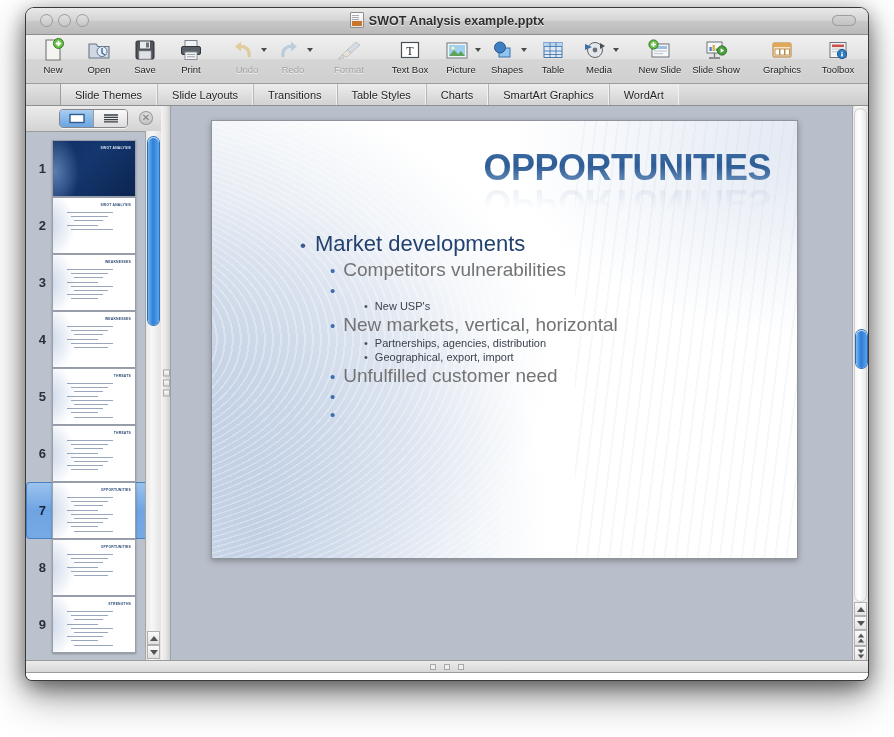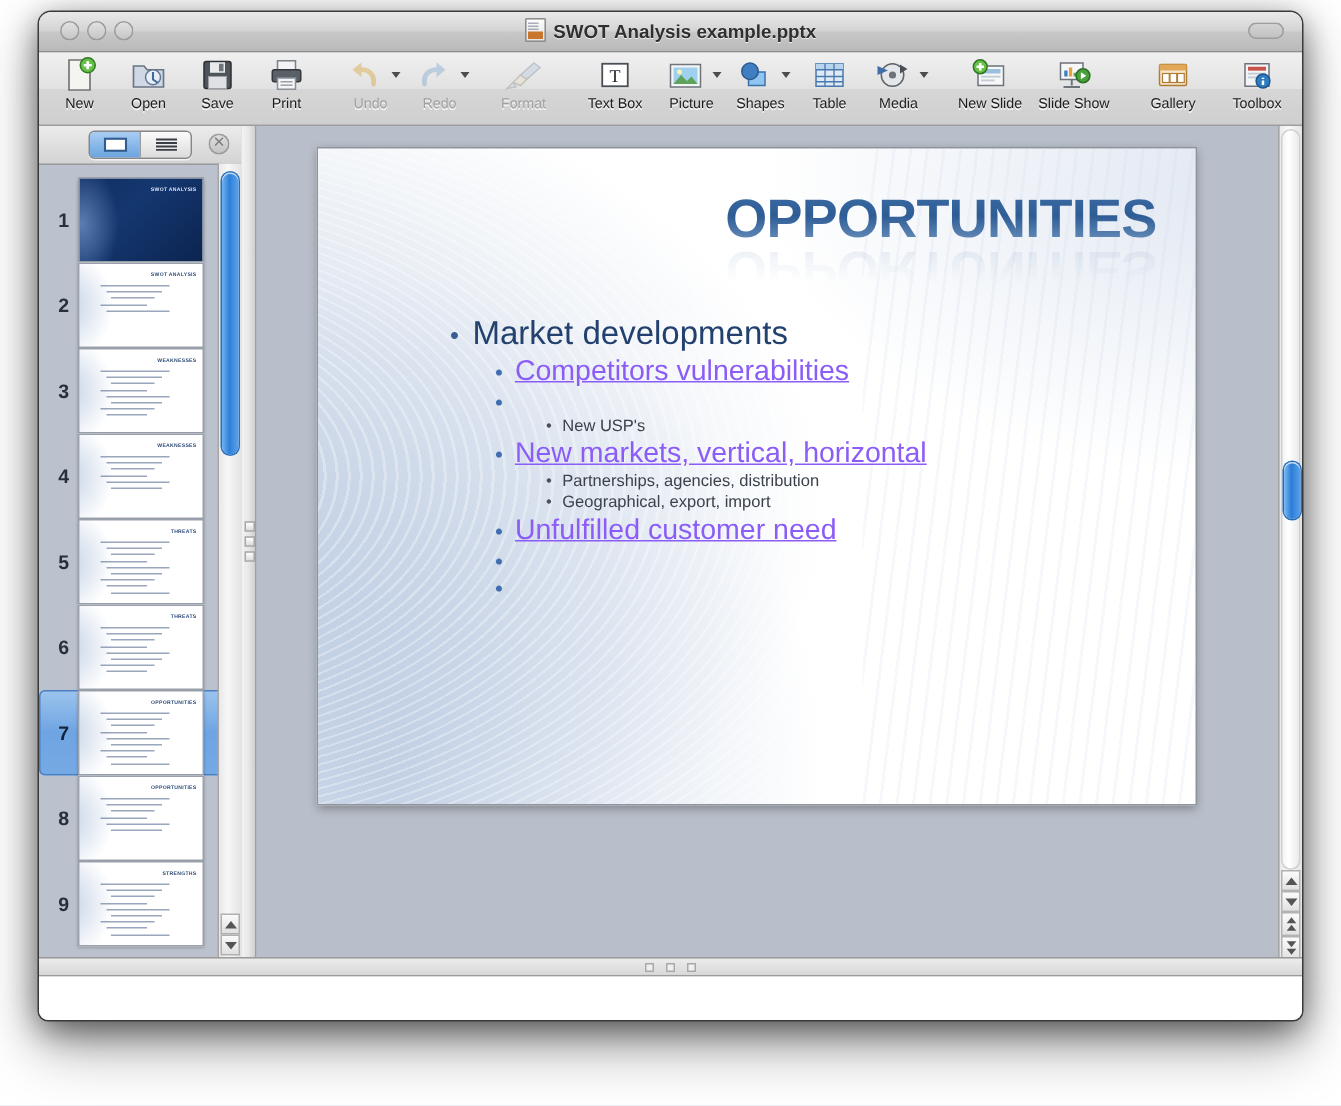--- a/index.html
+++ b/index.html
@@ -159,21 +159,21 @@
 
   #bullets{position:absolute;left:88px;top:110px;right:18px;}
   .b{display:flex;align-items:baseline;}
   .b .dot{flex:0 0 auto;color:#2c4e80;}
   .b .tx{white-space:nowrap;}
   .lvl1{margin-bottom:2px;}
   .lvl1 .dot{font-size:17px;margin-right:9px;color:#3a5d8f;}
   .lvl1 .tx{font-size:22px;color:#22416e;}
   .lvl2{margin-left:30px;margin-bottom:1px;}
   .lvl2 .dot{font-size:15px;margin-right:8px;color:#3f6fb0;}
-  .lvl2 .tx{font-size:19px;color:#8b5cf6;text-decoration:underline;}
+  .lvl2 .tx{font-size:19px;color:#737373;}
   .lvl3{margin-left:64px;margin-bottom:2px;}
   .lvl3 .dot{font-size:11px;margin-right:7px;color:#4a4f58;}
   .lvl3 .tx{font-size:11px;color:#3b424c;}
 
   
   #rscroll{position:absolute;right:0;top:0;bottom:0;width:15px;
     background:linear-gradient(to right,#e9e9e9,#fafafa 40%,#e4e4e4);border-left:1px solid #a6a6a6;}
   #rtrack{position:absolute;left:1px;right:1px;top:2px;bottom:58px;border-radius:7px;
     background:linear-gradient(to right,#f2f2f2,#ffffff 40%,#e6e6e6);box-shadow:inset 0 0 0 1px #cfcfcf;}
   #rthumb{position:absolute;left:2px;width:11px;height:38px;border-radius:6px;
@@ -413,21 +413,21 @@
       <div class="tbtn wide">
         <div class="ico">
           <svg width="24" height="20" viewBox="0 0 24 20">
             <rect x="3" y="3" width="18" height="14" rx="1" fill="#f6e6cd" stroke="#b07c33"></rect>
             <rect x="3" y="3" width="18" height="4" fill="#e0a857"></rect>
             <rect x="5" y="9" width="4.5" height="6" fill="#fff" stroke="#b07c33" stroke-width=".8"></rect>
             <rect x="10" y="9" width="4.5" height="6" fill="#fff" stroke="#b07c33" stroke-width=".8"></rect>
             <rect x="15" y="9" width="4.5" height="6" fill="#fff" stroke="#b07c33" stroke-width=".8"></rect>
           </svg>
         </div>
-        <div class="lbl">Gallery</div>
+        <div class="lbl">Graphics</div>
       </div>
 
       <div class="tbtn wide">
         <div class="ico">
           <svg width="24" height="20" viewBox="0 0 24 20">
             <rect x="4" y="2.5" width="16" height="15" fill="#f3f4f5" stroke="#6d737a"></rect>
             <rect x="6" y="4.5" width="12" height="2.6" fill="#c8534a"></rect>
             <rect x="6" y="8.5" width="12" height="1.2" fill="#c3ccd4"></rect>
             <rect x="6" y="11" width="8" height="1.2" fill="#c3ccd4"></rect>
             <circle cx="16" cy="14" r="4.6" fill="#2f7cc0" stroke="#1d5790"></circle>
@@ -437,20 +437,29 @@
         <div class="lbl">Toolbox</div>
       </div>
     </div>
 
     <div class="tsep"></div>
 
     <div class="tsep"></div>
 
   </div>
 
+  <div id="tabstrip">
+    <div class="rtab">Slide Themes</div>
+    <div class="rtab">Slide Layouts</div>
+    <div class="rtab">Transitions</div>
+    <div class="rtab">Table Styles</div>
+    <div class="rtab">Charts</div>
+    <div class="rtab">SmartArt Graphics</div>
+    <div class="rtab">WordArt</div>
+  </div>
 
   <div id="body">
 
     <div id="leftpanel">
       <div id="lp-header">
         <div id="viewtoggle">
           <div class="vt on">
             <svg width="18" height="11" viewBox="0 0 18 11">
               <rect x="2" y="1.5" width="14" height="8" fill="#fff" stroke="#2f5d90" stroke-width="1.4"></rect>
             </svg>

